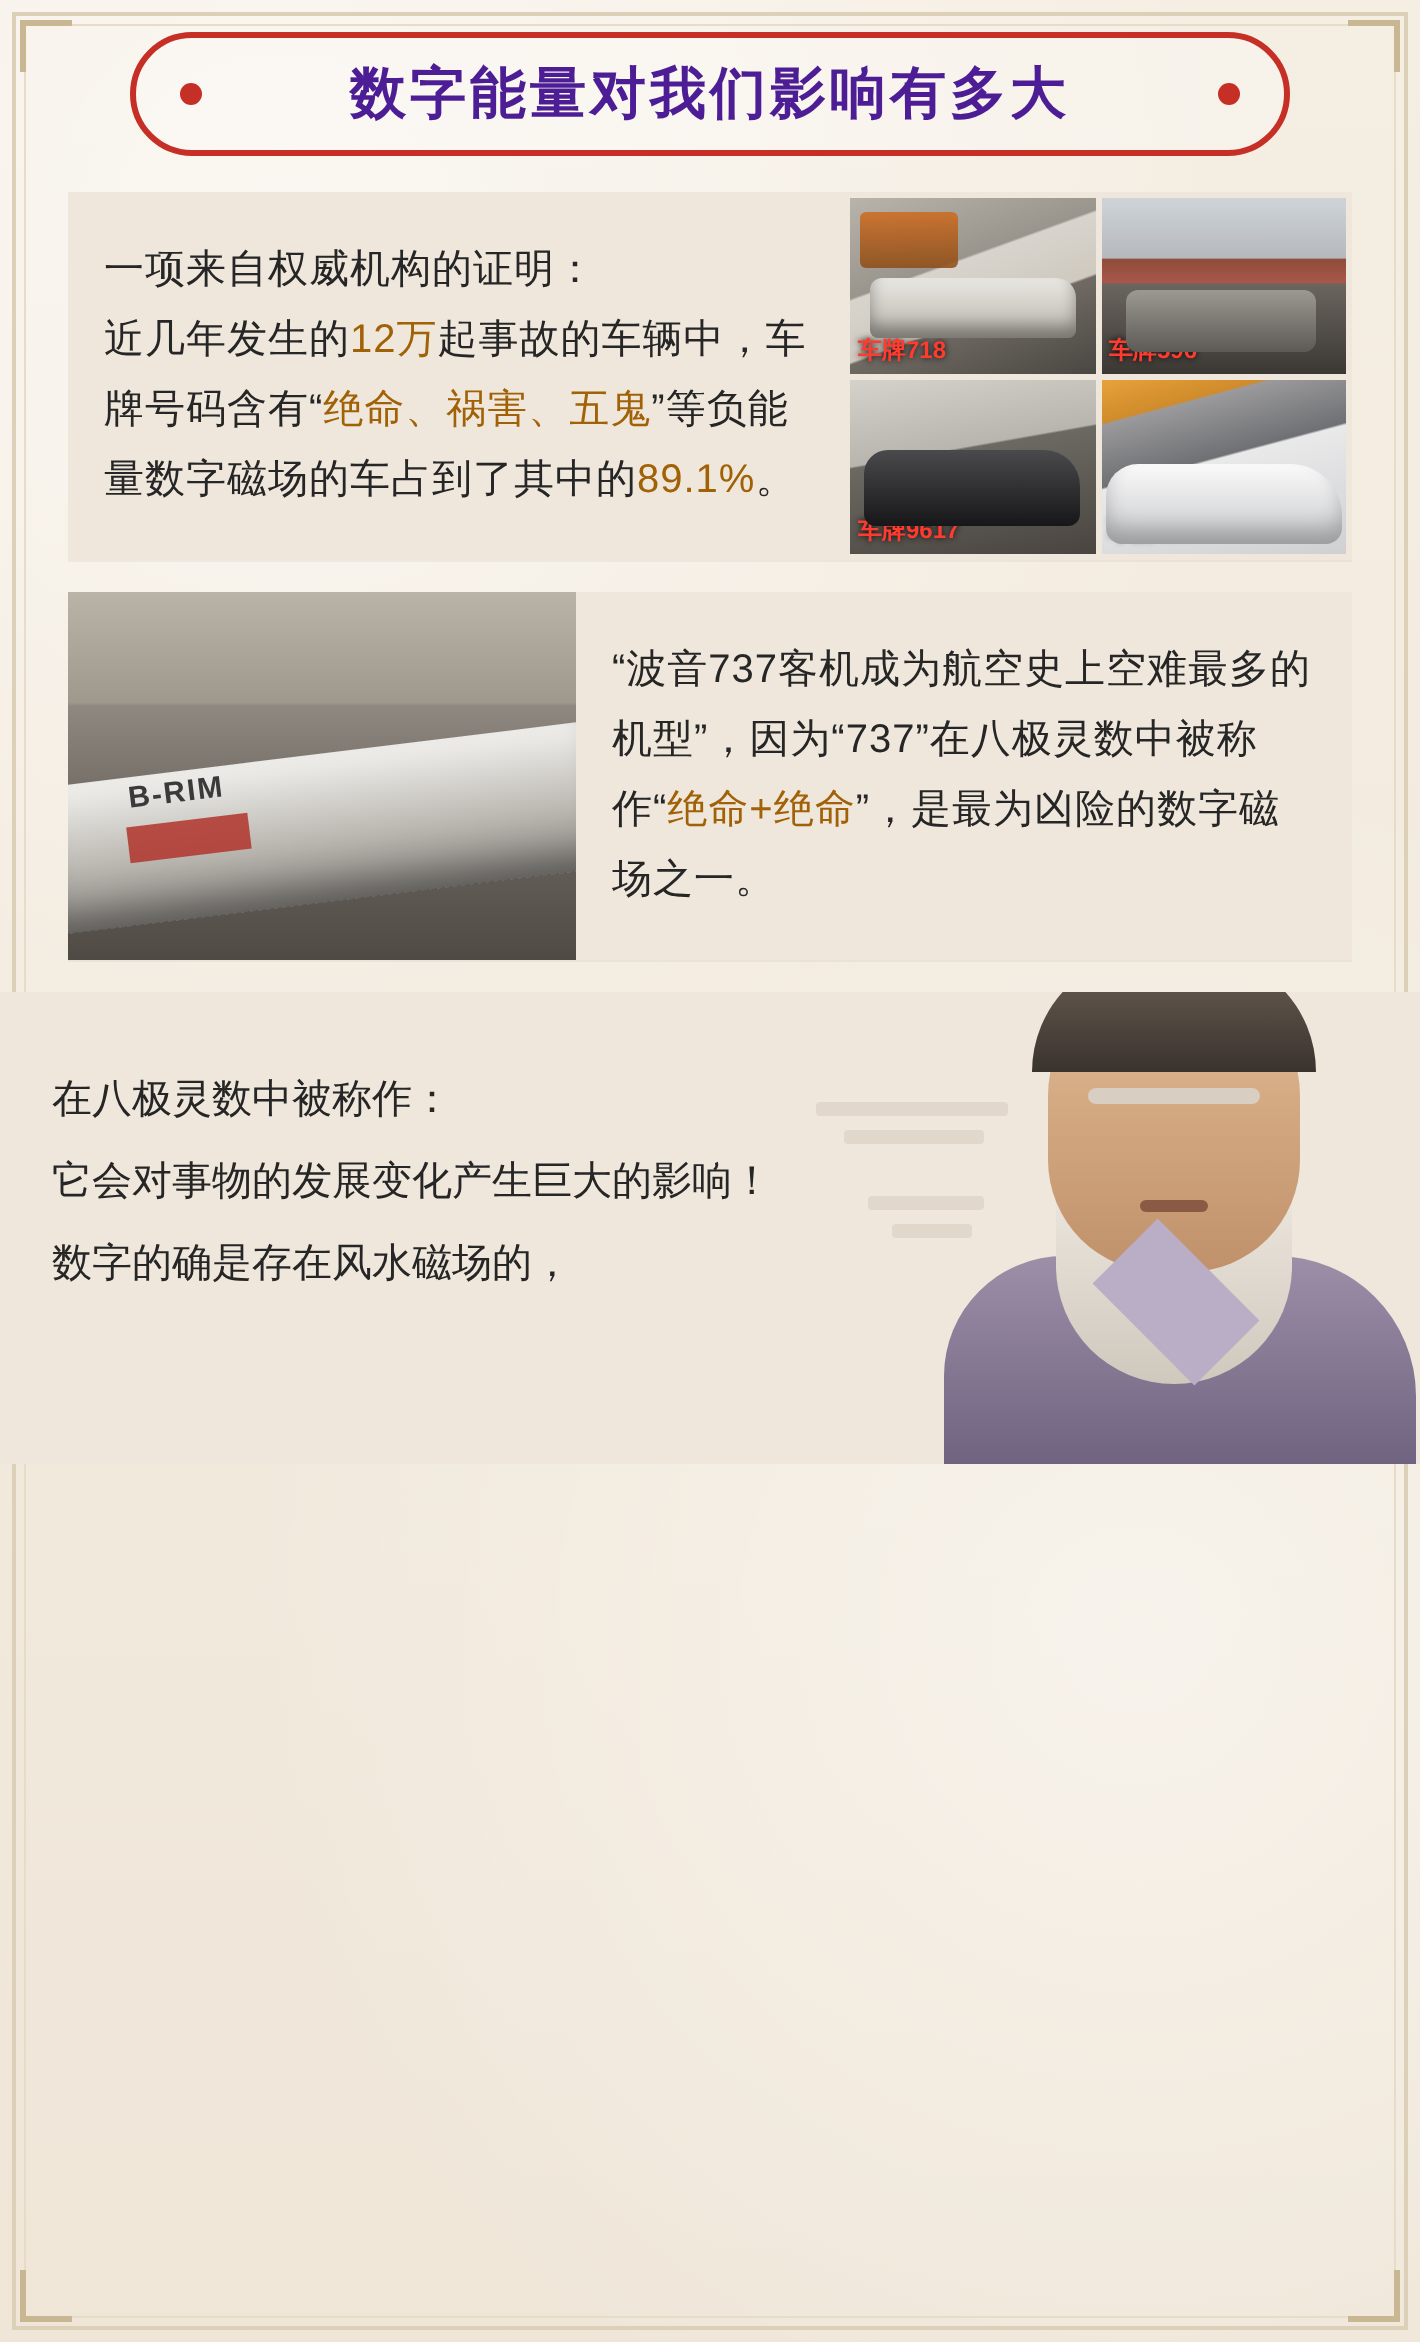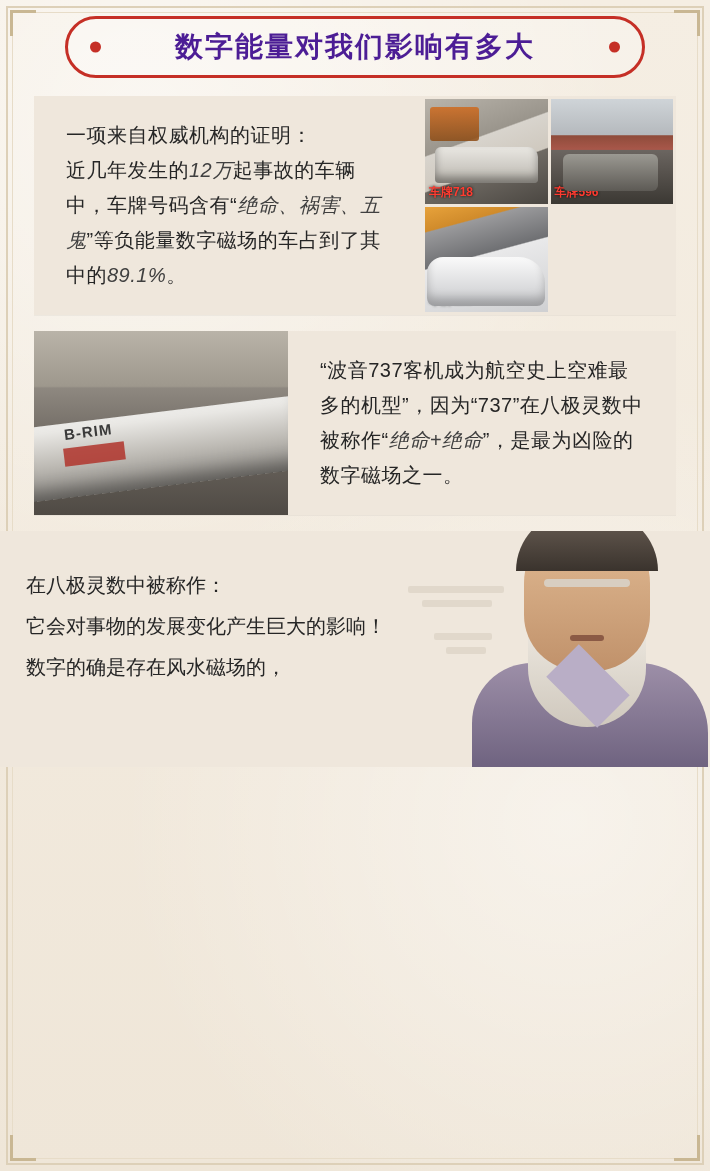--- a/index.html
+++ b/index.html
@@ -58,25 +58,25 @@
 
   
   .card{
     background:#efe7dc;
     display:flex;
     margin-bottom:16px;
     box-shadow:0 1px 0 rgba(0,0,0,.04);
   }
   .card .txt{
     flex:1;
-    padding:22px 32px;
+    padding:22px 18px;
     font-size:20px; line-height:1.75; color:#262626;
     letter-spacing:.5px;
   }
-  .red{ color:#404040;font-style:italic; }
+  .red{ color:#a16207; }
 
   
   .grid4{
     width:254px; min-width:254px;
     display:grid; grid-template-columns:1fr 1fr; grid-template-rows:1fr 1fr;
     gap:3px; padding:3px; background:#efe7dc;
   }
   .ph{ position:relative; overflow:hidden; background:#777; }
   .ph .cap{
     position:absolute; left:4px; bottom:3px;
@@ -209,20 +209,23 @@
       <span>一项来自权威机构的证明：</span><br>
       <span>近几年发生的</span><span class="red">12万</span><span>起事故的车辆中，车牌号码含有“</span><span class="red">绝命、祸害、五鬼</span><span>”等负能量数字磁场的车占到了其中的</span><span class="red">89.1%</span><span>。</span>
     </div>
     <div class="grid4">
       <div class="ph ph1">
         <span class="cap">车牌718</span>
       </div>
       <div class="ph ph2">
         <span class="cap">车牌596</span>
       </div>
+      <div class="ph ph3">
+        <span class="cap">车牌9617</span>
+      </div>
       <div class="ph ph4">
         <span class="cap blue">车牌118</span>
       </div>
     </div>
   </div>
 
   <div class="card">
     <div class="crash">
       <span class="mark">B-RIM</span>
     </div>

